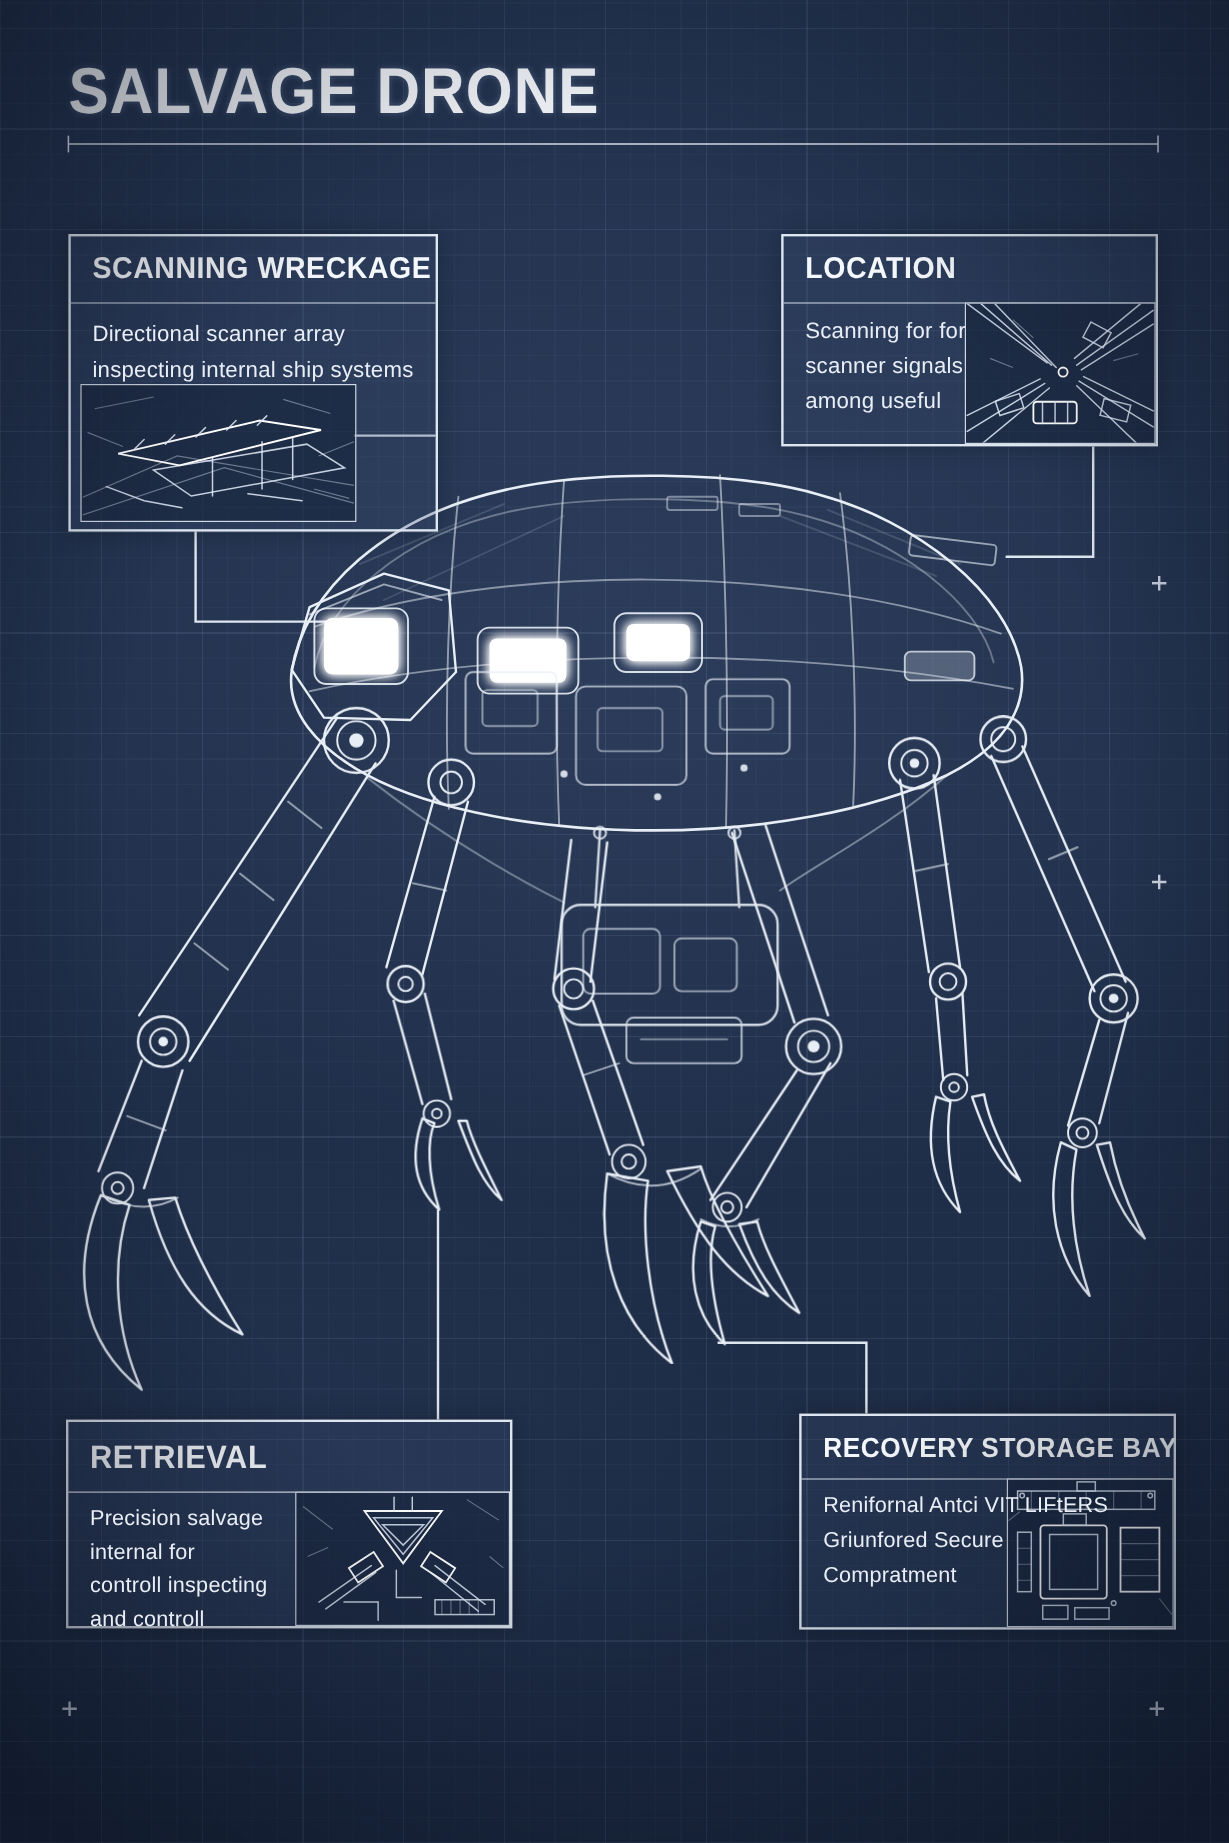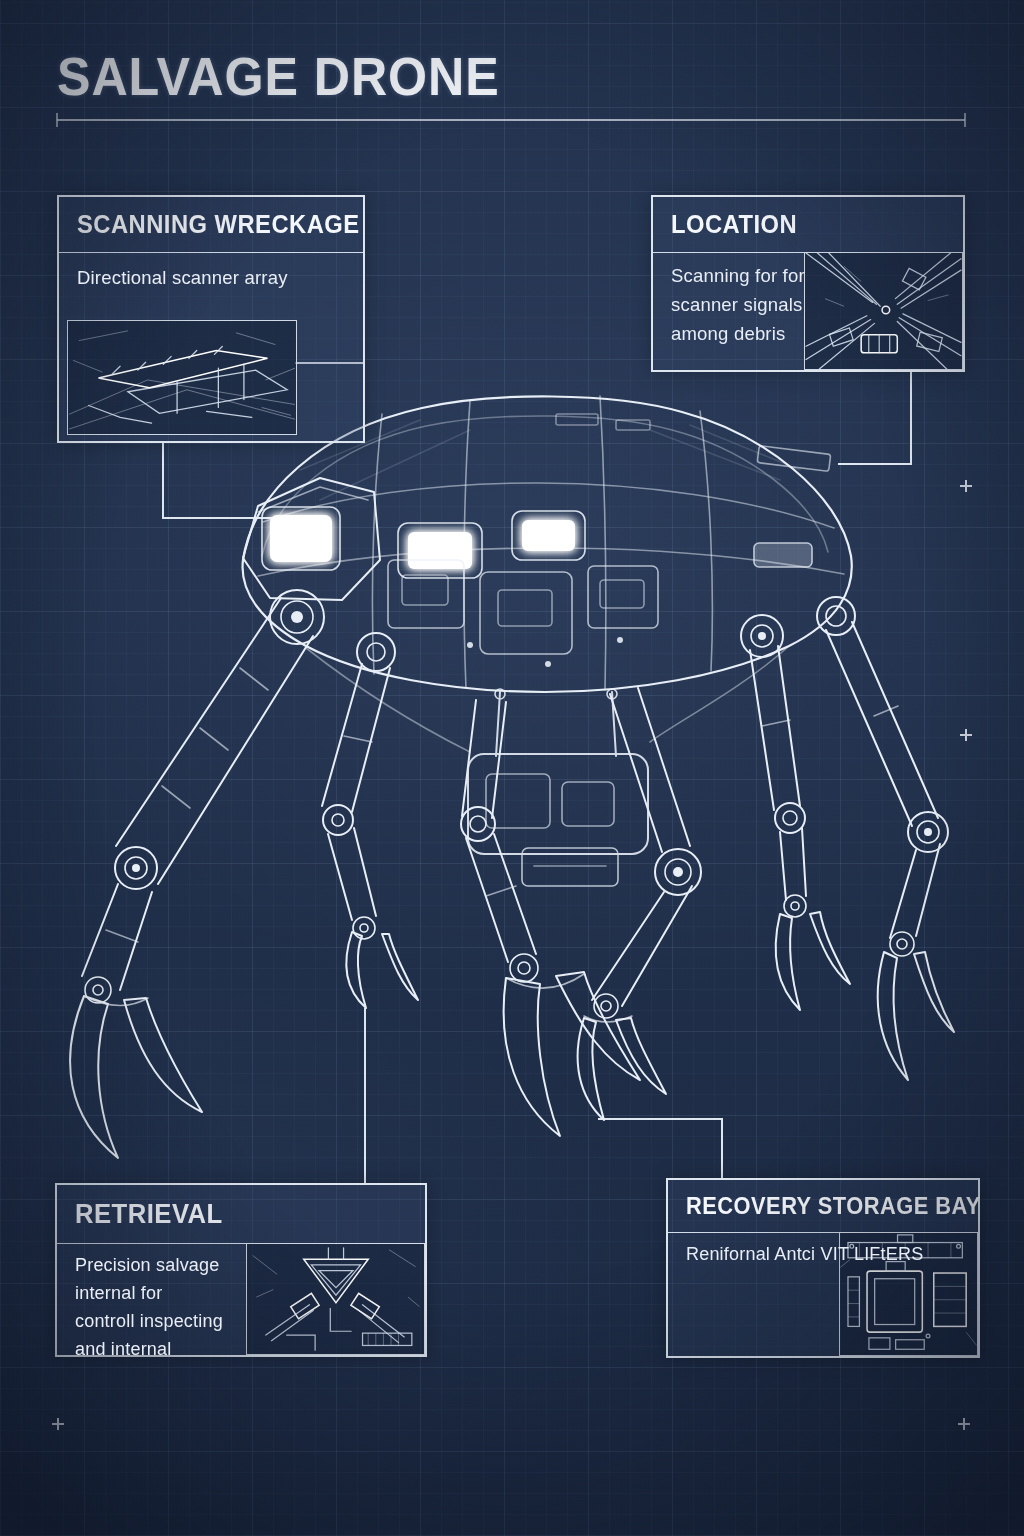--- a/index.html
+++ b/index.html
@@ -248,41 +248,42 @@
         <path stroke-width="2" d="M914,954 C926,992 936,1016 954,1032 C938,1002 930,978 925,952 Z"></path>
       </g>
     </g>
   </svg>
 
   <section class="callout" style="left:57px;top:195px;width:308px;height:248px;--titleH:55px;">
     <div class="callout-title" style="font-size:25px;">SCANNING WRECKAGE</div>
     <div class="callout-divider"></div>
     <div class="callout-body" style="top:66px;">
       <span>Directional scanner array</span>
+      <span>inspecting internal ship systems</span>
     </div>
     <figure class="thumb" style="left:8px;top:123px;width:230px;height:115px;">
       <svg viewBox="0 0 230 115">
         <path class="t-faint" d="M0,95 L80,60 L230,85 M0,110 L120,70 L230,100 M10,20 L60,10 M170,12 L210,24 M200,60 L230,48"></path>
         <path class="t-line" d="M60,72 L190,50 L222,70 L92,94 Z"></path>
         <path class="t-bright" d="M30,58 L150,30 L202,38 L82,68 Z"></path>
         <path class="t-line" d="M44,54 L52,46 M70,50 L78,42 M96,44 L104,36 M122,38 L130,30 M148,34 L156,26"></path>
         <path class="t-line" d="M110,62 L110,94 M152,48 L152,88 M178,44 L178,80"></path>
         <path class="t-line" d="M20,86 L52,98 L84,104 M140,92 L186,98"></path>
         <path class="t-faint" d="M4,40 L34,52 M196,88 L226,96"></path>
       </svg>
     </figure>
   </section>
 
   <section class="callout" style="left:651px;top:195px;width:314px;height:177px;--titleH:55px;">
     <div class="callout-title" style="font-size:25px;">LOCATION</div>
     <div class="callout-divider"></div>
     <div class="callout-body" style="top:64px;line-height:29px;">
       <span>Scanning for for</span>
       <span>scanner signals</span>
-      <span>among debris</span>
+      <span>among useful</span>
     </div>
     <figure class="thumb" style="left:151px;top:55px;right:0;bottom:0;">
       <svg viewBox="0 0 163 122">
         <path class="t-line" d="M0,0 L70,52 M12,0 L74,54 M24,0 L78,56"></path>
         <path class="t-line" d="M163,6 L96,54 M163,18 L100,58 M152,0 L94,48"></path>
         <path class="t-line" d="M0,112 L68,70 M0,98 L64,66 M14,122 L72,74"></path>
         <path class="t-line" d="M163,108 L98,68 M163,94 L102,64 M148,122 L96,72"></path>
         <circle class="t-bright" cx="84" cy="60" r="4"></circle>
         <rect class="t-line" x="104" y="20" width="20" height="15" transform="rotate(28 114 27)"></rect>
         <rect class="t-line" x="26" y="82" width="22" height="13" transform="rotate(-18 37 88)"></rect>
@@ -294,21 +295,21 @@
     </figure>
   </section>
 
   <section class="callout" style="left:55px;top:1183px;width:372px;height:174px;--titleH:58px;">
     <div class="callout-title" style="font-size:27px;">RETRIEVAL</div>
     <div class="callout-divider"></div>
     <div class="callout-body" style="top:66px;line-height:28px;font-size:18px;">
       <span>Precision salvage</span>
       <span>internal for</span>
       <span>controll inspecting</span>
-      <span>and internal</span>
+      <span>and controll</span>
     </div>
     <figure class="thumb" style="left:189px;top:58px;right:0;bottom:0;">
       <svg viewBox="0 0 183 116">
         <path class="t-bright" d="M58,16 L126,16 L92,62 Z"></path>
         <path class="t-line" d="M66,22 L118,22 L92,54 Z M74,28 L110,28 L92,46 Z"></path>
         <path class="t-line" d="M84,4 V16 M100,4 V16"></path>
         <path class="t-line" d="M18,96 L64,64 M24,102 L68,70"></path>
         <rect class="t-bright" x="46" y="58" width="26" height="15" transform="rotate(-33 59 65)"></rect>
         <path class="t-line" d="M164,98 L120,64 M158,104 L116,70"></path>
         <rect class="t-bright" x="110" y="58" width="26" height="15" transform="rotate(33 123 65)"></rect>
@@ -318,20 +319,22 @@
         <path class="t-faint" d="M4,12 L30,32 M148,6 L176,24 M8,56 L26,48 M168,56 L180,66"></path>
       </svg>
     </figure>
   </section>
 
   <section class="callout" style="left:666px;top:1178px;width:314px;height:180px;--titleH:52px;">
     <div class="callout-title" style="font-size:23px;">RECOVERY STORAGE BAY</div>
     <div class="callout-divider"></div>
     <div class="callout-body" style="top:60px;line-height:29px;font-size:18px;">
       <span>Renifornal Antci VIT LIFtERS</span>
+      <span>Griunfored Secure</span>
+      <span>Compratment</span>
     </div>
     <figure class="thumb" style="left:171px;top:52px;right:0;bottom:0;">
       <svg viewBox="0 0 143 128">
         <rect class="t-line" x="8" y="10" width="120" height="16"></rect>
         <path class="t-faint" d="M20,10 V26 M44,10 V26 M68,10 V26 M92,10 V26 M116,10 V26"></path>
         <rect class="t-line" x="60" y="2" width="16" height="8"></rect>
         <rect class="t-bright" x="28" y="40" width="58" height="64" rx="3"></rect>
         <rect class="t-line" x="36" y="48" width="42" height="48"></rect>
         <rect class="t-line" x="48" y="30" width="20" height="10"></rect>
         <rect class="t-bright" x="98" y="42" width="34" height="56"></rect>

